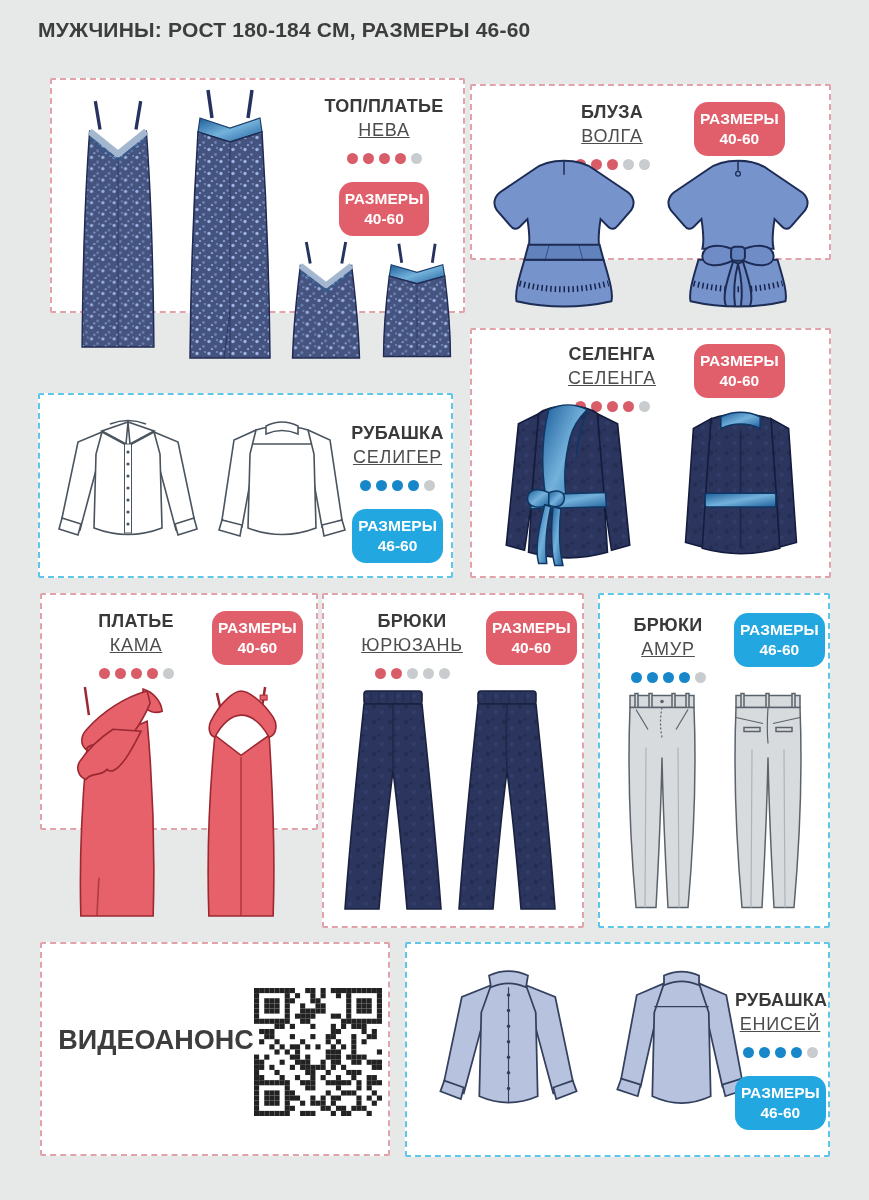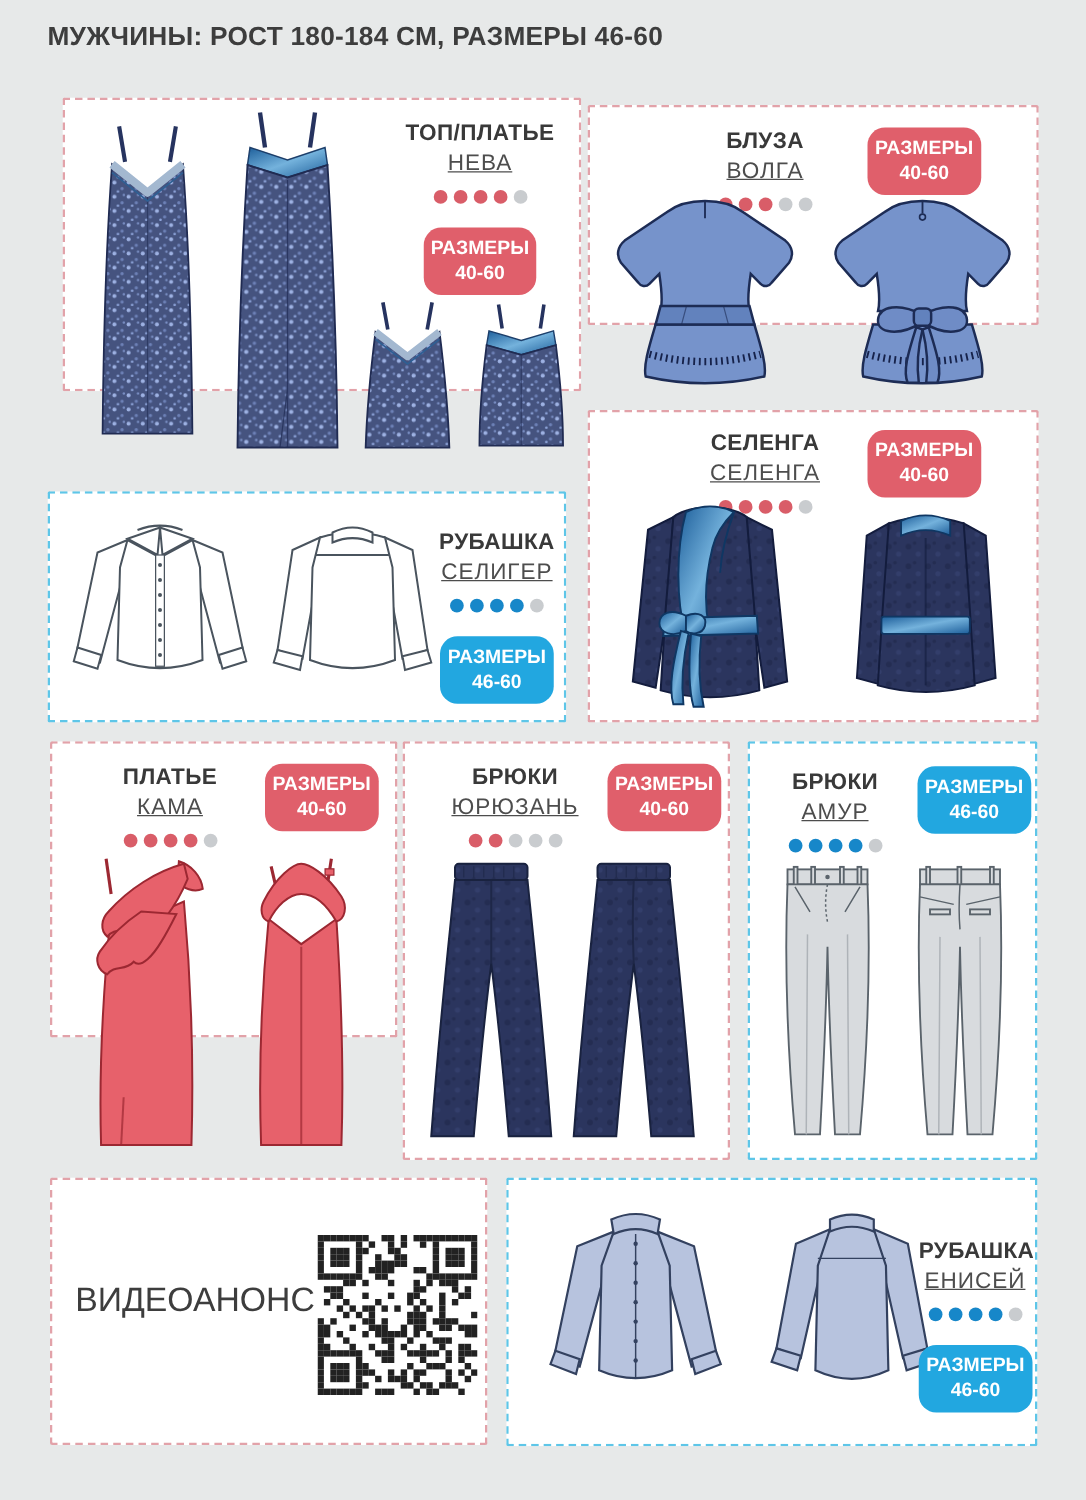--- a/index.html
+++ b/index.html
@@ -15,21 +15,21 @@
   .pname{font-size:18px;color:#4d4d4d;margin-top:3px;letter-spacing:.8px;text-decoration:underline;}
   .dots{margin-top:9px;white-space:nowrap;}
   .dot{display:inline-block;width:11px;height:11px;border-radius:50%;margin:0 2.5px;}
   .dot-red{background:#d95d68;}
   .dot-blue{background:#1787c9;}
   .dot-off{background:#c9cccf;}
   .badge{display:inline-block;margin-top:14px;padding:7px 6px;border-radius:14px;color:#fff;font-weight:bold;font-size:15.5px;line-height:1.3;text-align:center;}
   .badge-red{background:#e05f6b;}
   .badge-blue{background:#22a7e0;}
   .badge-abs{position:absolute;margin-top:0;}
-  .videotitle{position:absolute;left:14px;top:78px;width:200px;text-align:center;font-size:27px;font-weight:normal;color:#3d3d3d;line-height:1.4;}
+  .videotitle{position:absolute;left:14px;top:78px;width:200px;text-align:center;font-size:27px;font-weight:bold;color:#3d3d3d;line-height:1.4;}
   .qr{position:absolute;left:212px;top:44px;width:128px;height:128px;}
 </style>
 </head>
 <body>
 
 <div class="page">
 
   <svg width="0" height="0" style="position:absolute">
     <defs>
       <pattern id="sequin" width="12" height="12" patternUnits="userSpaceOnUse">

